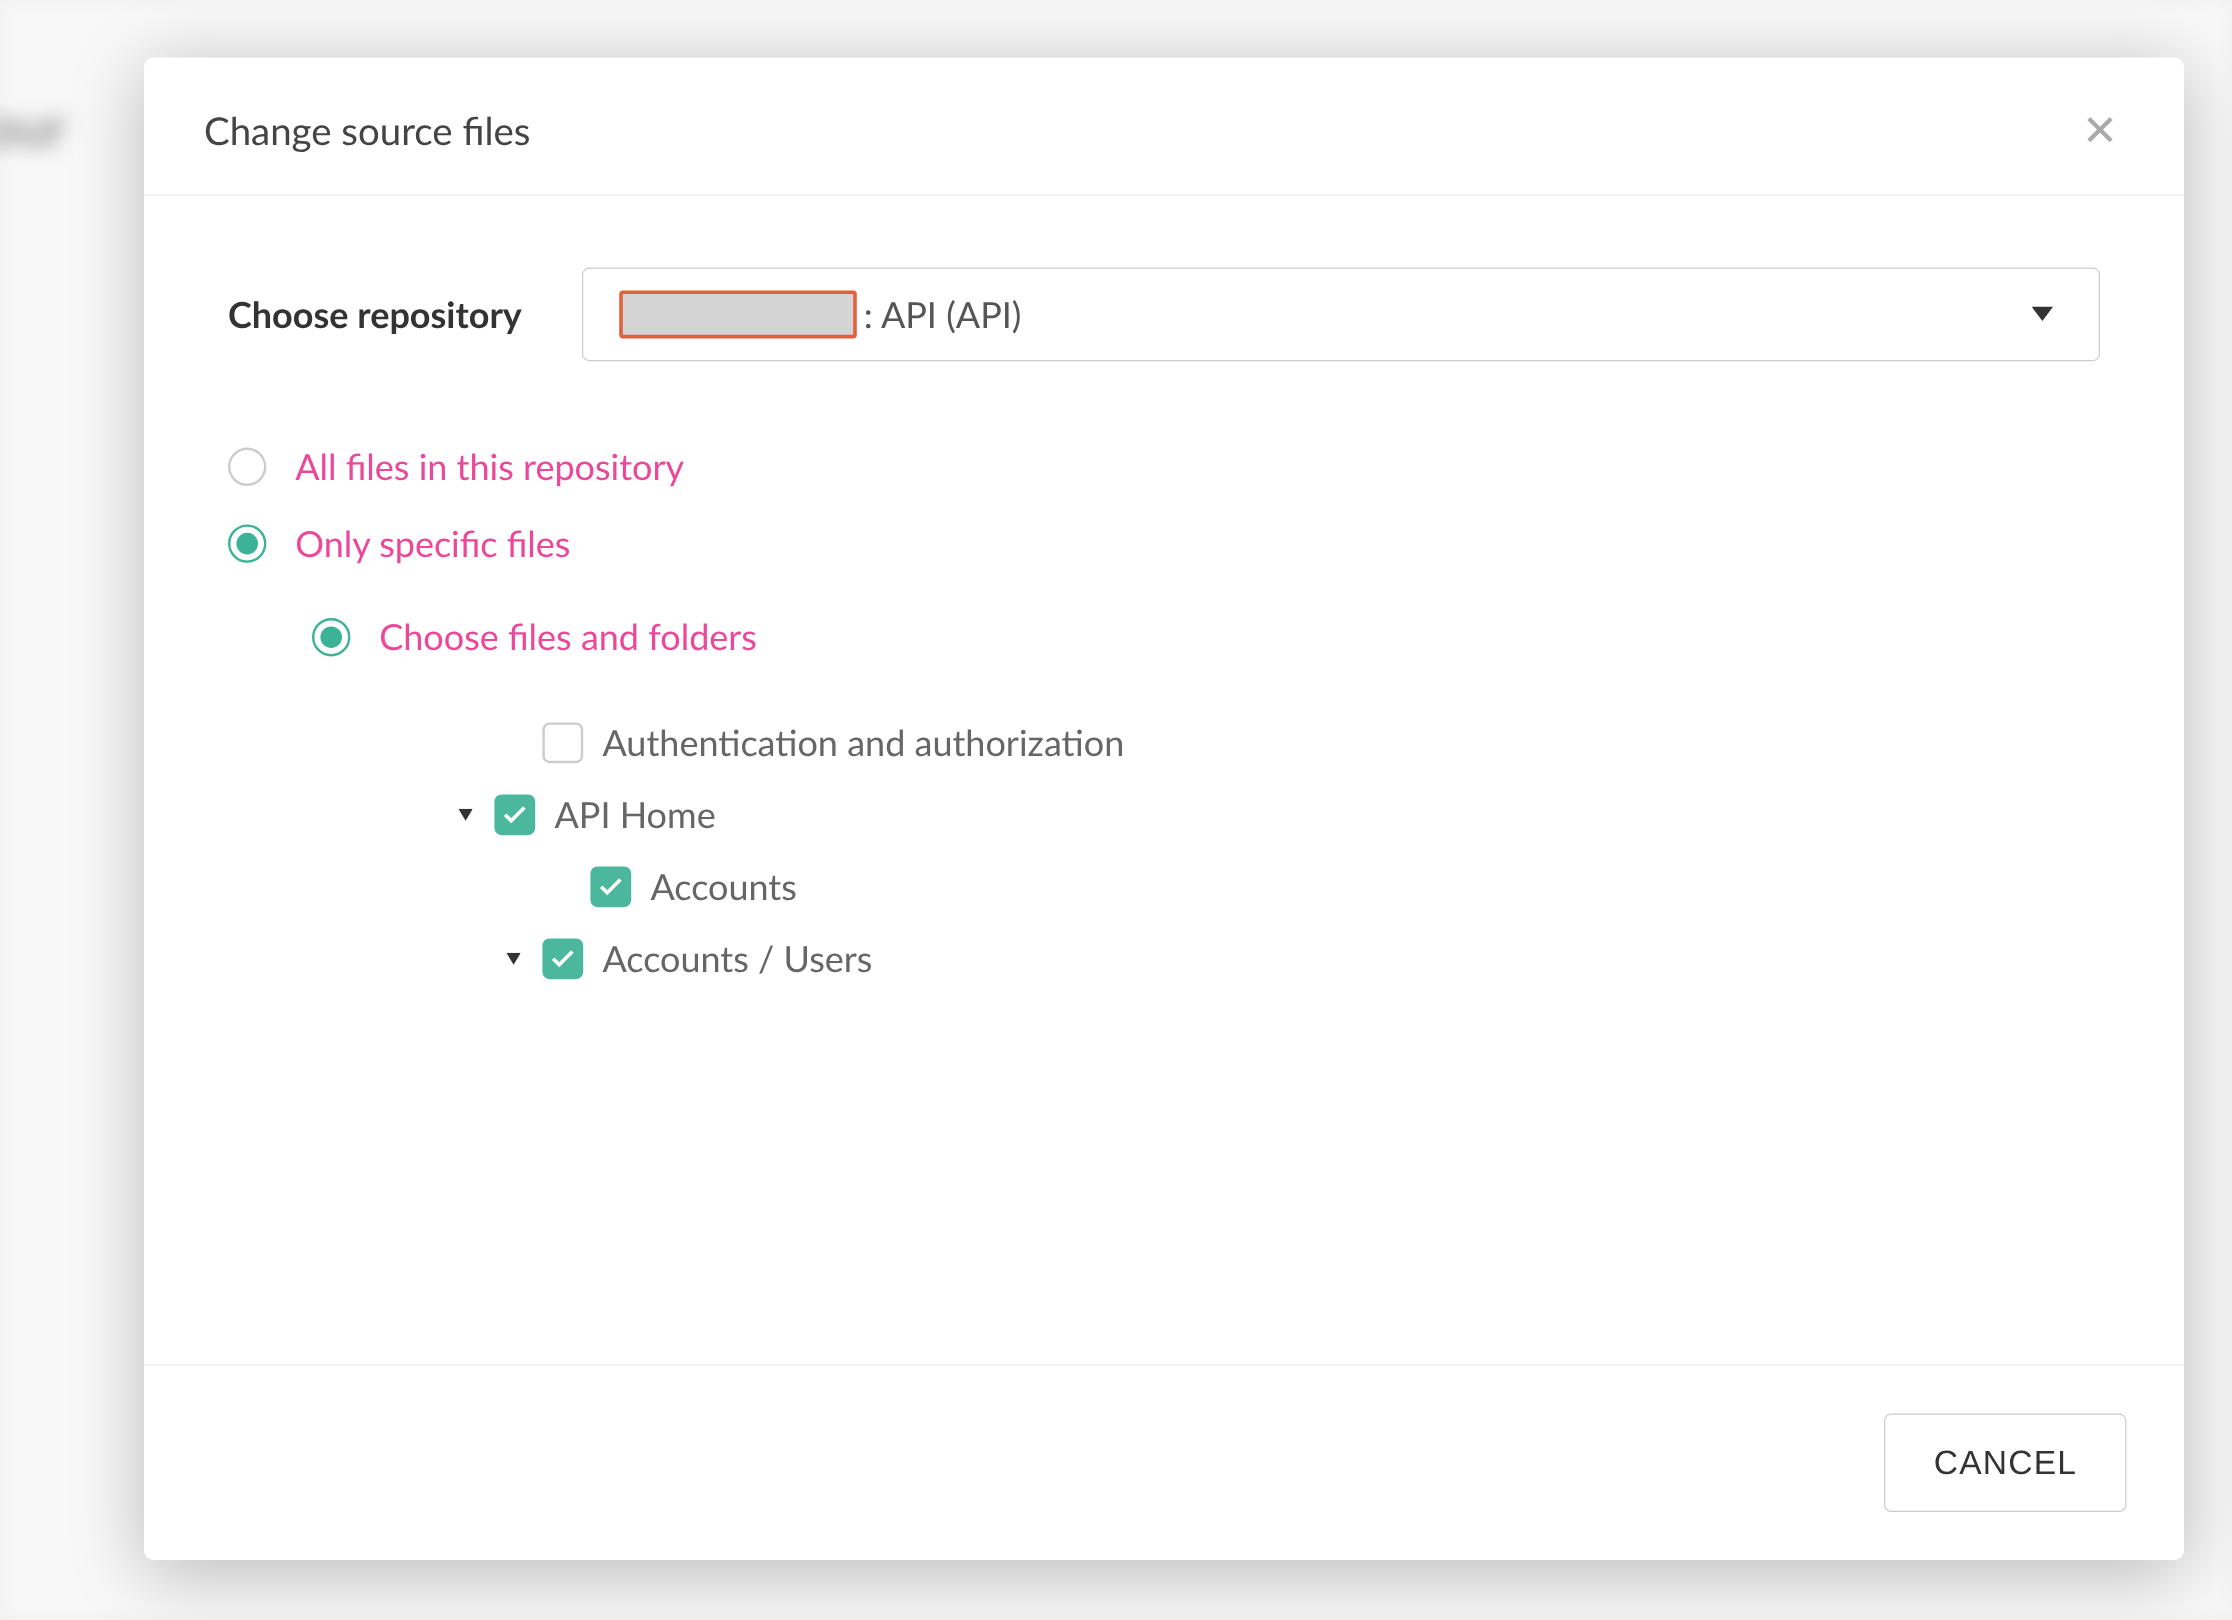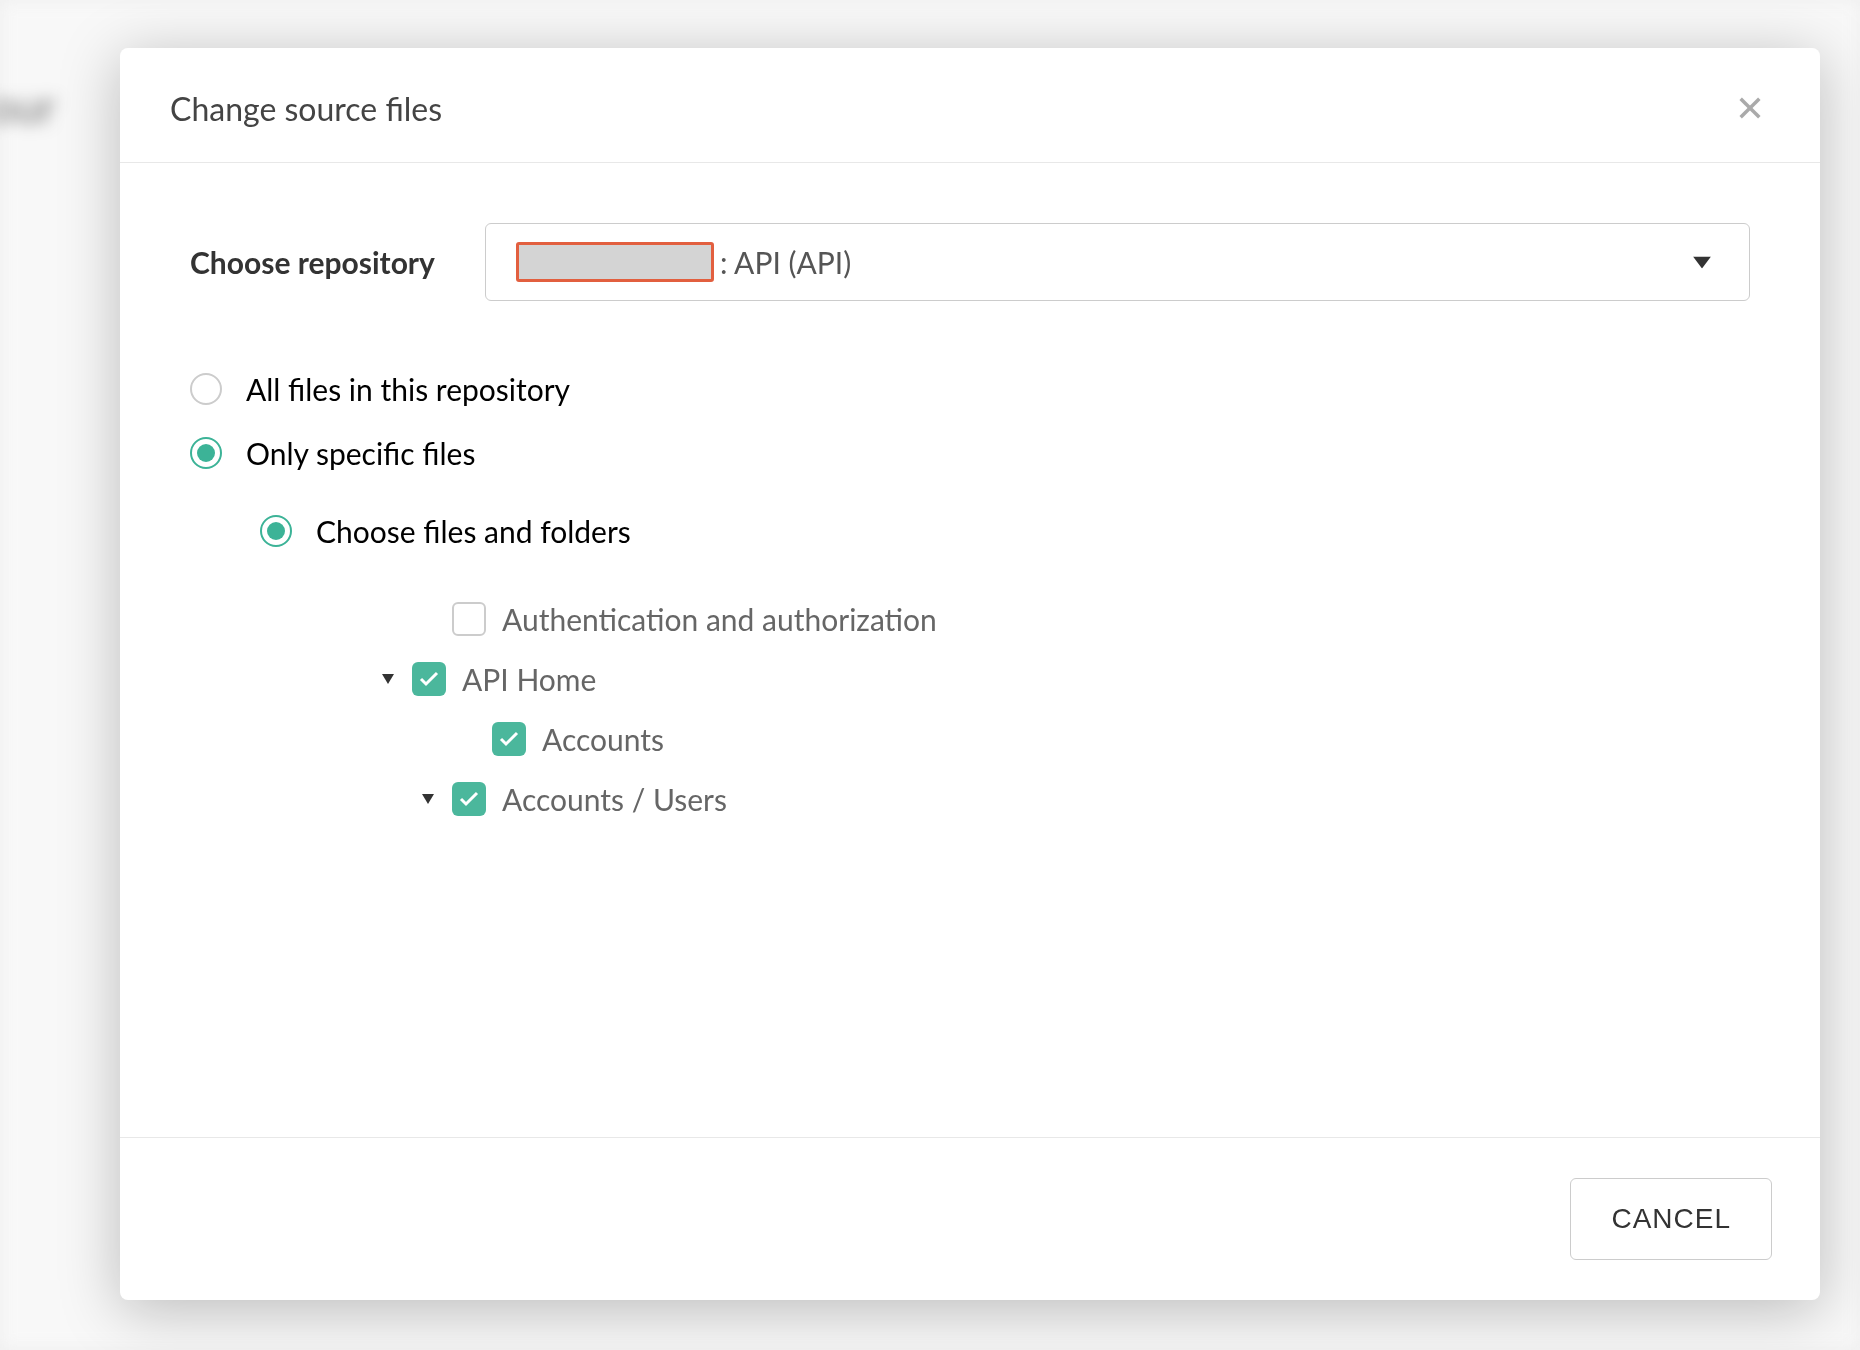--- a/index.html
+++ b/index.html
@@ -149,21 +149,21 @@
       border-color: #3cb397;
     }
     .radio-option.selected .radio-dot {
       width: 18px;
       height: 18px;
       background: #3cb397;
       border-radius: 50%;
     }
     .radio-label {
       font-size: 30px;
-      color: #000000;
+      color: #ec4899;
     }
     .sub-radio-group {
       margin-left: 70px;
       margin-top: 42px;
     }
     .tree-container {
       margin-left: 70px;
       margin-top: 40px;
       position: relative;
       flex: 1;

